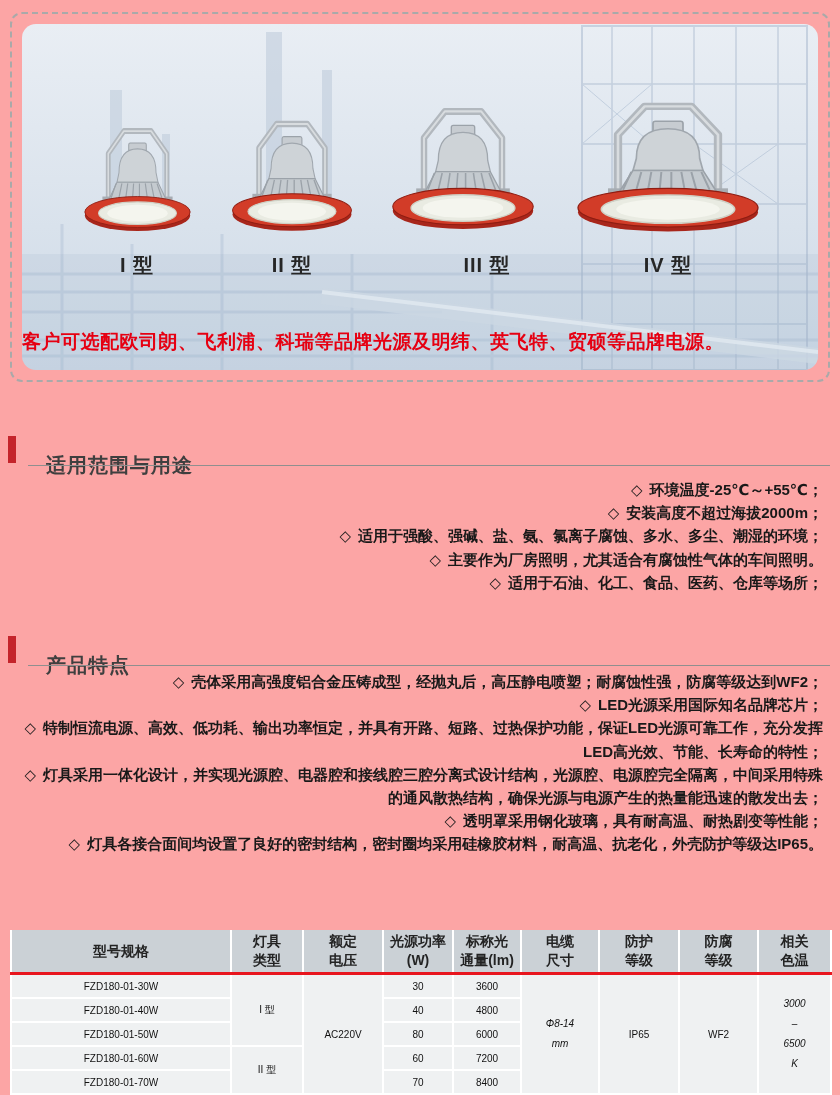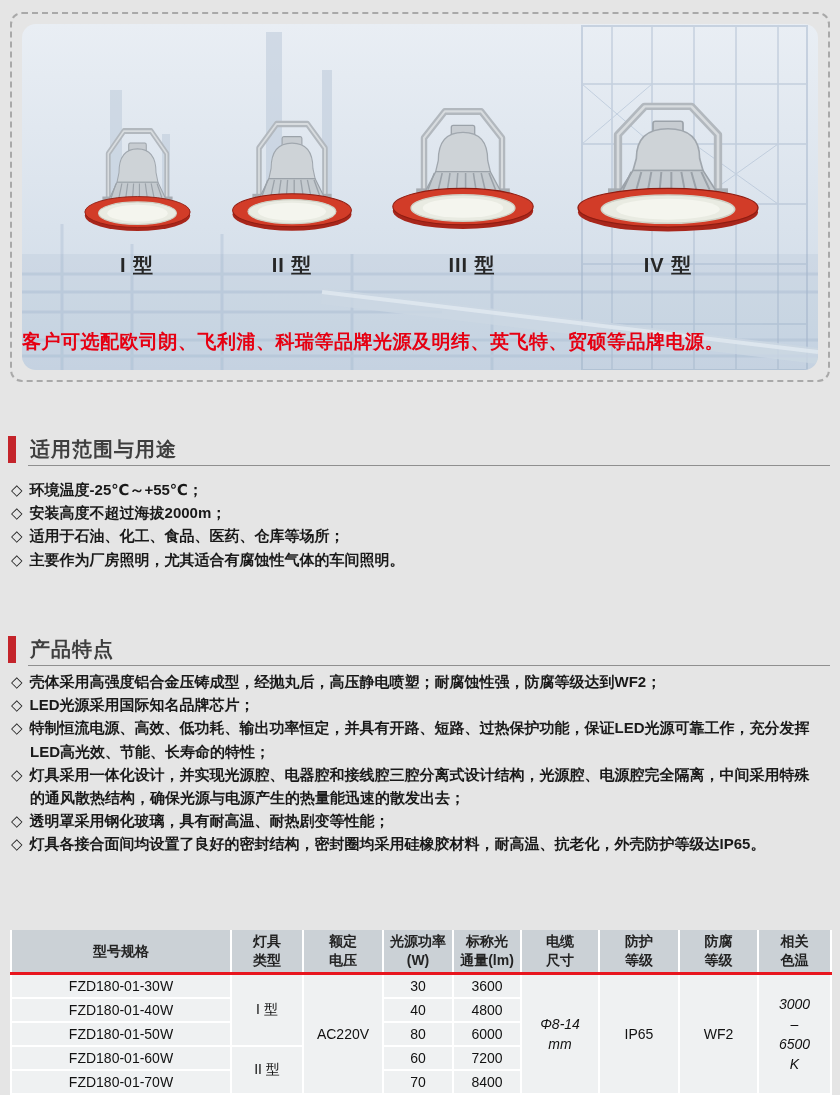--- a/index.html
+++ b/index.html
@@ -1,48 +1,48 @@
 <!DOCTYPE html>
 <html><head>
 <meta charset="utf-8">
 <style>
   html,body{margin:0;padding:0;background:#ffffff;}
   body{width:840px;height:1095px;font-family:"Liberation Sans","DejaVu Sans",sans-serif;color:#1f1f1f;}
-  .page{position:relative;width:840px;height:1095px;overflow:hidden;background:#e5e5e5;}
+  .page{position:relative;width:840px;height:1095px;overflow:hidden;background:#fca5a5;}
 
   
   .hero-frame{position:absolute;left:10px;top:12px;width:820px;height:370px;
     border:2px dashed #a9a9a9;border-radius:12px;box-sizing:border-box;}
   .photo{position:absolute;left:10px;top:10px;width:796px;height:346px;border-radius:14px;
     overflow:hidden;background:linear-gradient(180deg,#e9eef4 0%,#dde5ee 45%,#cdd9e6 100%);}
   .photo svg.bgart{position:absolute;left:0;top:0;}
   .lamp{position:absolute;}
   .lamp-label{position:absolute;transform:translateX(-50%);font-size:20px;font-weight:bold;
     color:#262626;letter-spacing:1px;white-space:nowrap;}
   .photo-caption{position:absolute;left:0;right:0;top:305px;text-align:left;
     font-size:19px;font-weight:bold;color:#e60012;letter-spacing:0.5px;}
 
   
   .sec{position:absolute;left:0;width:840px;}
   .sec .bar{position:absolute;left:8px;top:2px;width:8px;height:27px;background:#c4242b;}
-  .sec h2{position:absolute;left:30px;top:0;margin:0;font-size:20px;line-height:30px;
+  .sec h2{position:absolute;left:30px;top:0;margin:16px;font-size:20px;line-height:30px;
     font-weight:bold;color:#3f3f3f;letter-spacing:1px;white-space:nowrap;}
   .sec .rule{position:absolute;left:28px;width:802px;top:31px;border-top:1px solid #8f8f8f;}
-  .bullets{position:absolute;left:11px;width:812px;}
+  .bullets{position:absolute;left:11px;width:812px;text-align:right;}
   .bullet{font-size:15px;font-weight:bold;line-height:23.2px;color:#191919;
     padding-left:19px;text-indent:-19px;}
   .bmark{margin-right:7px;font-weight:normal;}
 
   
   table.spec{position:absolute;left:10px;top:930px;width:820px;border-collapse:collapse;
     table-layout:fixed;}
   table.spec th{background:#cbd1d6;height:42px;font-size:14px;font-weight:bold;color:#232323;
     text-align:center;vertical-align:middle;white-space:pre-line;line-height:19px;
     border-left:2px solid #fff;border-right:2px solid #fff;border-bottom:3px solid #e8161e;padding:0;}
-  table.spec td{background:#eff1f2;height:22px;font-size:14px;color:#111;text-align:center;
+  table.spec td{background:#eff1f2;height:22px;font-size:10px;color:#111;text-align:center;
     vertical-align:middle;border:2px solid #fff;padding:0;}
   td.pre{white-space:pre-line;line-height:20px;font-style:italic;}
 </style>
 </head>
 <body>
 
 <div class="page">
 
   <div class="hero-frame">
     <div class="photo">
@@ -96,36 +96,37 @@
         </svg>
       <svg class="lamp" viewBox="0 0 120 100" preserveAspectRatio="none" style="left:363px;top:72px;width:156px;height:140px">
           <use href="#lampSym"></use>
         </svg>
       <svg class="lamp" viewBox="0 0 120 100" preserveAspectRatio="none" style="left:546px;top:66px;width:200px;height:149px">
           <use href="#lampSym"></use>
         </svg>
 
       <div class="lamp-label" style="left:115px;top:228px">I 型</div>
       <div class="lamp-label" style="left:270px;top:228px">II 型</div>
-      <div class="lamp-label" style="left:450px;top:228px">III 型</div>
+      <div class="lamp-label" style="left:465px;top:228px">III 型</div>
       <div class="lamp-label" style="left:646px;top:228px">IV 型</div>
 
       <div class="photo-caption">客户可选配欧司朗、飞利浦、科瑞等品牌光源及明纬、英飞特、贸硕等品牌电源。</div>
     </div>
   </div>
 
   <section class="sec" style="top:434px;height:190px">
     <span class="bar"></span>
     <h2>适用范围与用途</h2>
     <div class="rule"></div>
     <div class="bullets" style="top:44px">
       <div class="bullet"><span class="bmark">◇</span><span>环境温度-25℃～+55℃；</span></div>
       <div class="bullet"><span class="bmark">◇</span><span>安装高度不超过海拔2000m；</span></div>
+      <div class="bullet"><span class="bmark">◇</span><span>适用于强酸、强碱、盐、氨、氯离子腐蚀、多水、多尘、潮湿的环境；</span></div>
+      <div class="bullet"><span class="bmark">◇</span><span>主要作为厂房照明，尤其适合有腐蚀性气体的车间照明。</span></div>
       <div class="bullet"><span class="bmark">◇</span><span>适用于石油、化工、食品、医药、仓库等场所；</span></div>
-      <div class="bullet"><span class="bmark">◇</span><span>主要作为厂房照明，尤其适合有腐蚀性气体的车间照明。</span></div>
     </div>
   </section>
 
   <section class="sec" style="top:634px;height:240px">
     <span class="bar"></span>
     <h2>产品特点</h2>
     <div class="rule"></div>
     <div class="bullets" style="top:36px">
       <div class="bullet"><span class="bmark">◇</span><span>壳体采用高强度铝合金压铸成型，经抛丸后，高压静电喷塑；耐腐蚀性强，防腐等级达到WF2；</span></div>
       <div class="bullet"><span class="bmark">◇</span><span>LED光源采用国际知名品牌芯片；</span></div>

